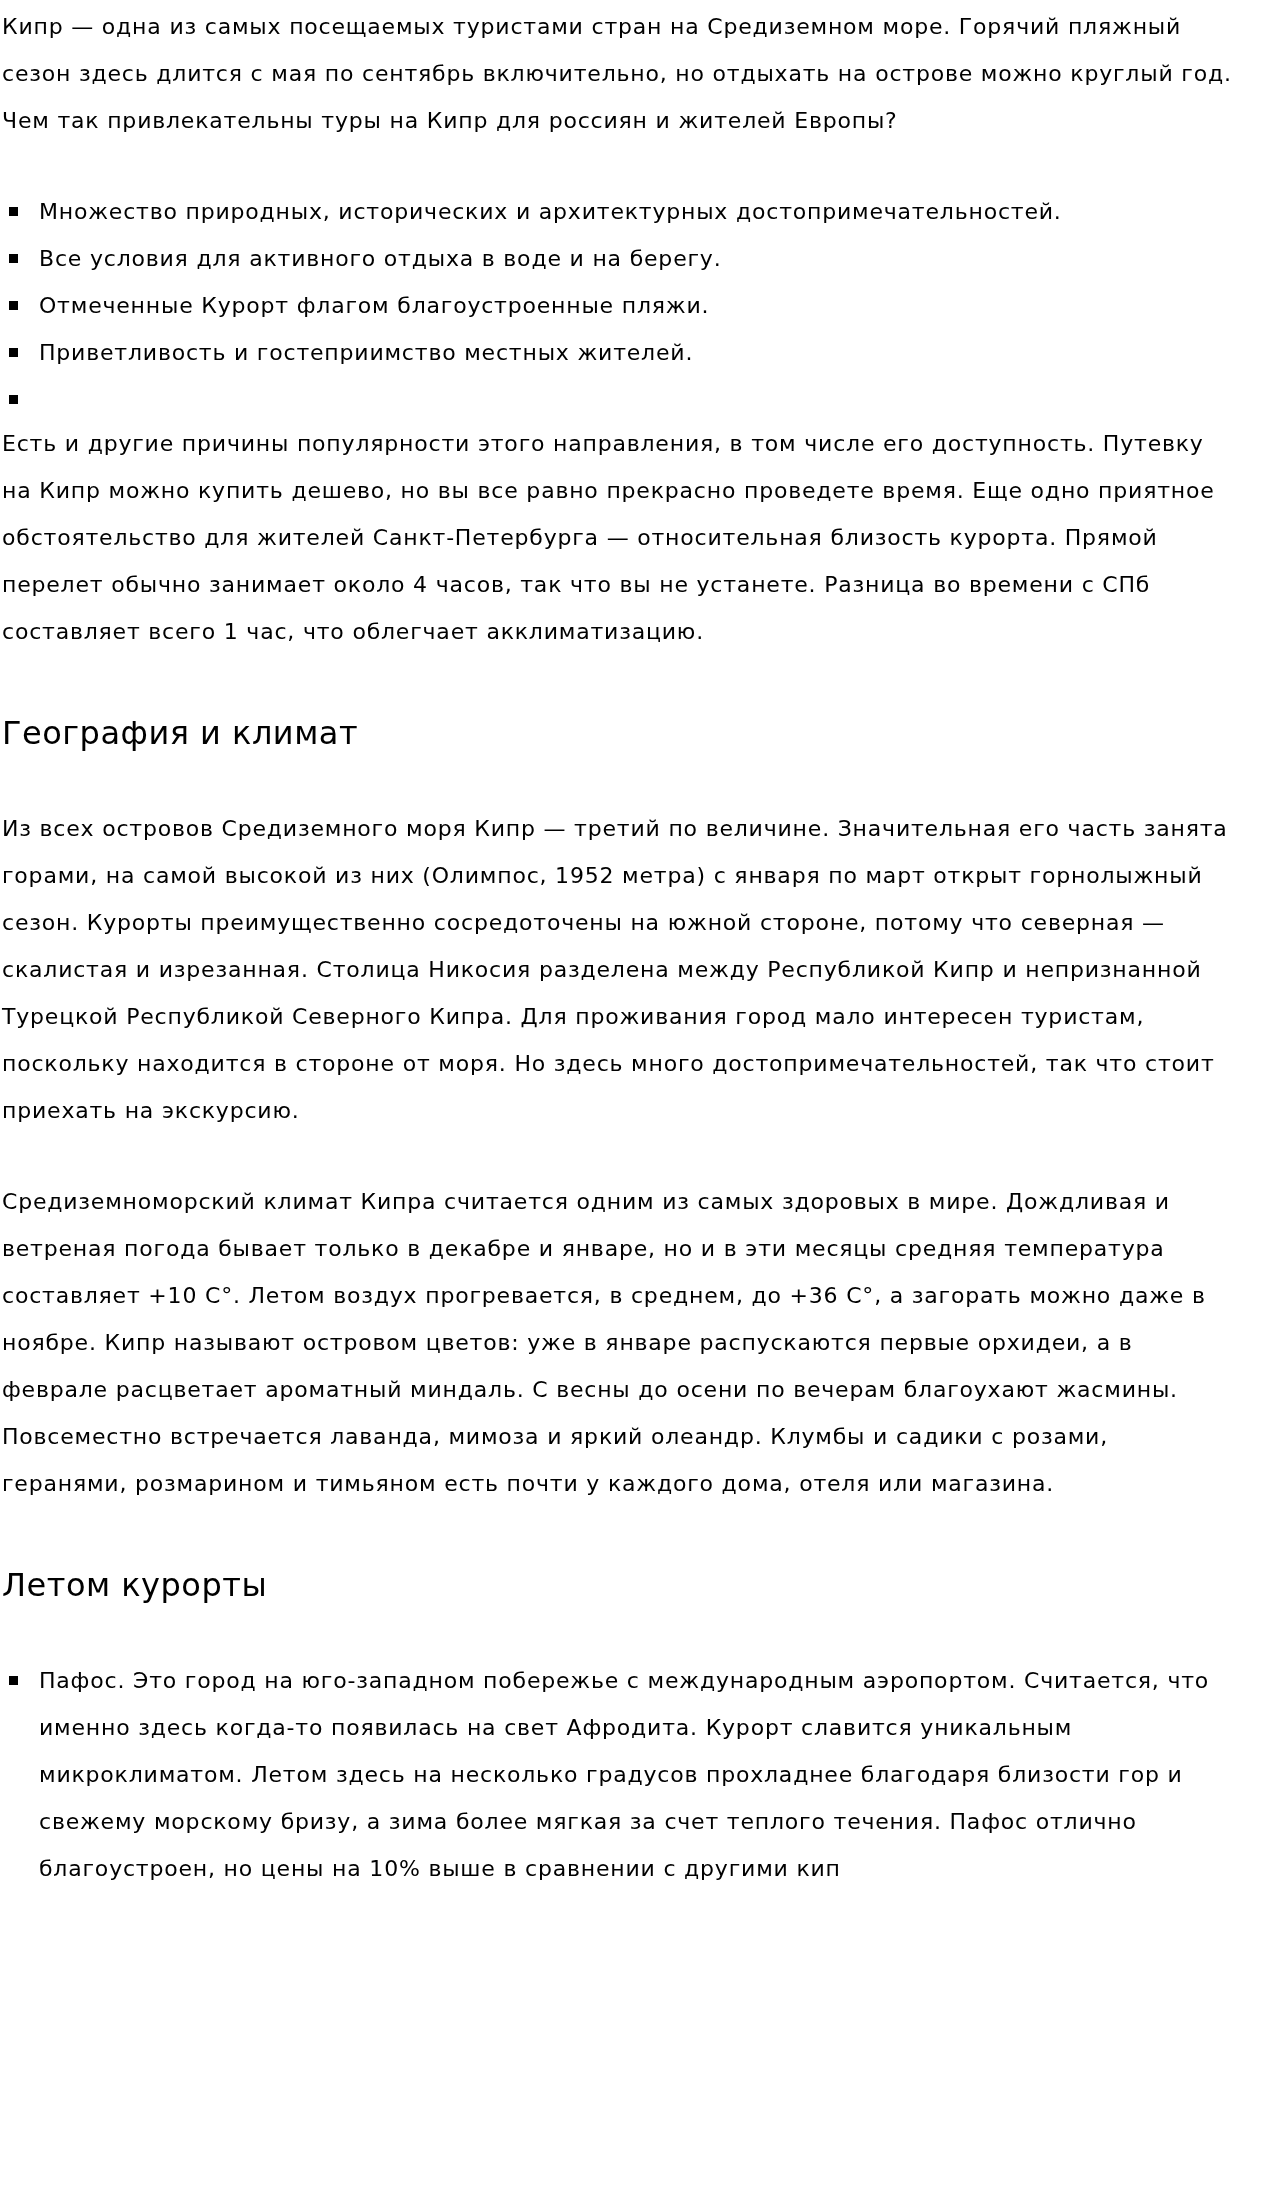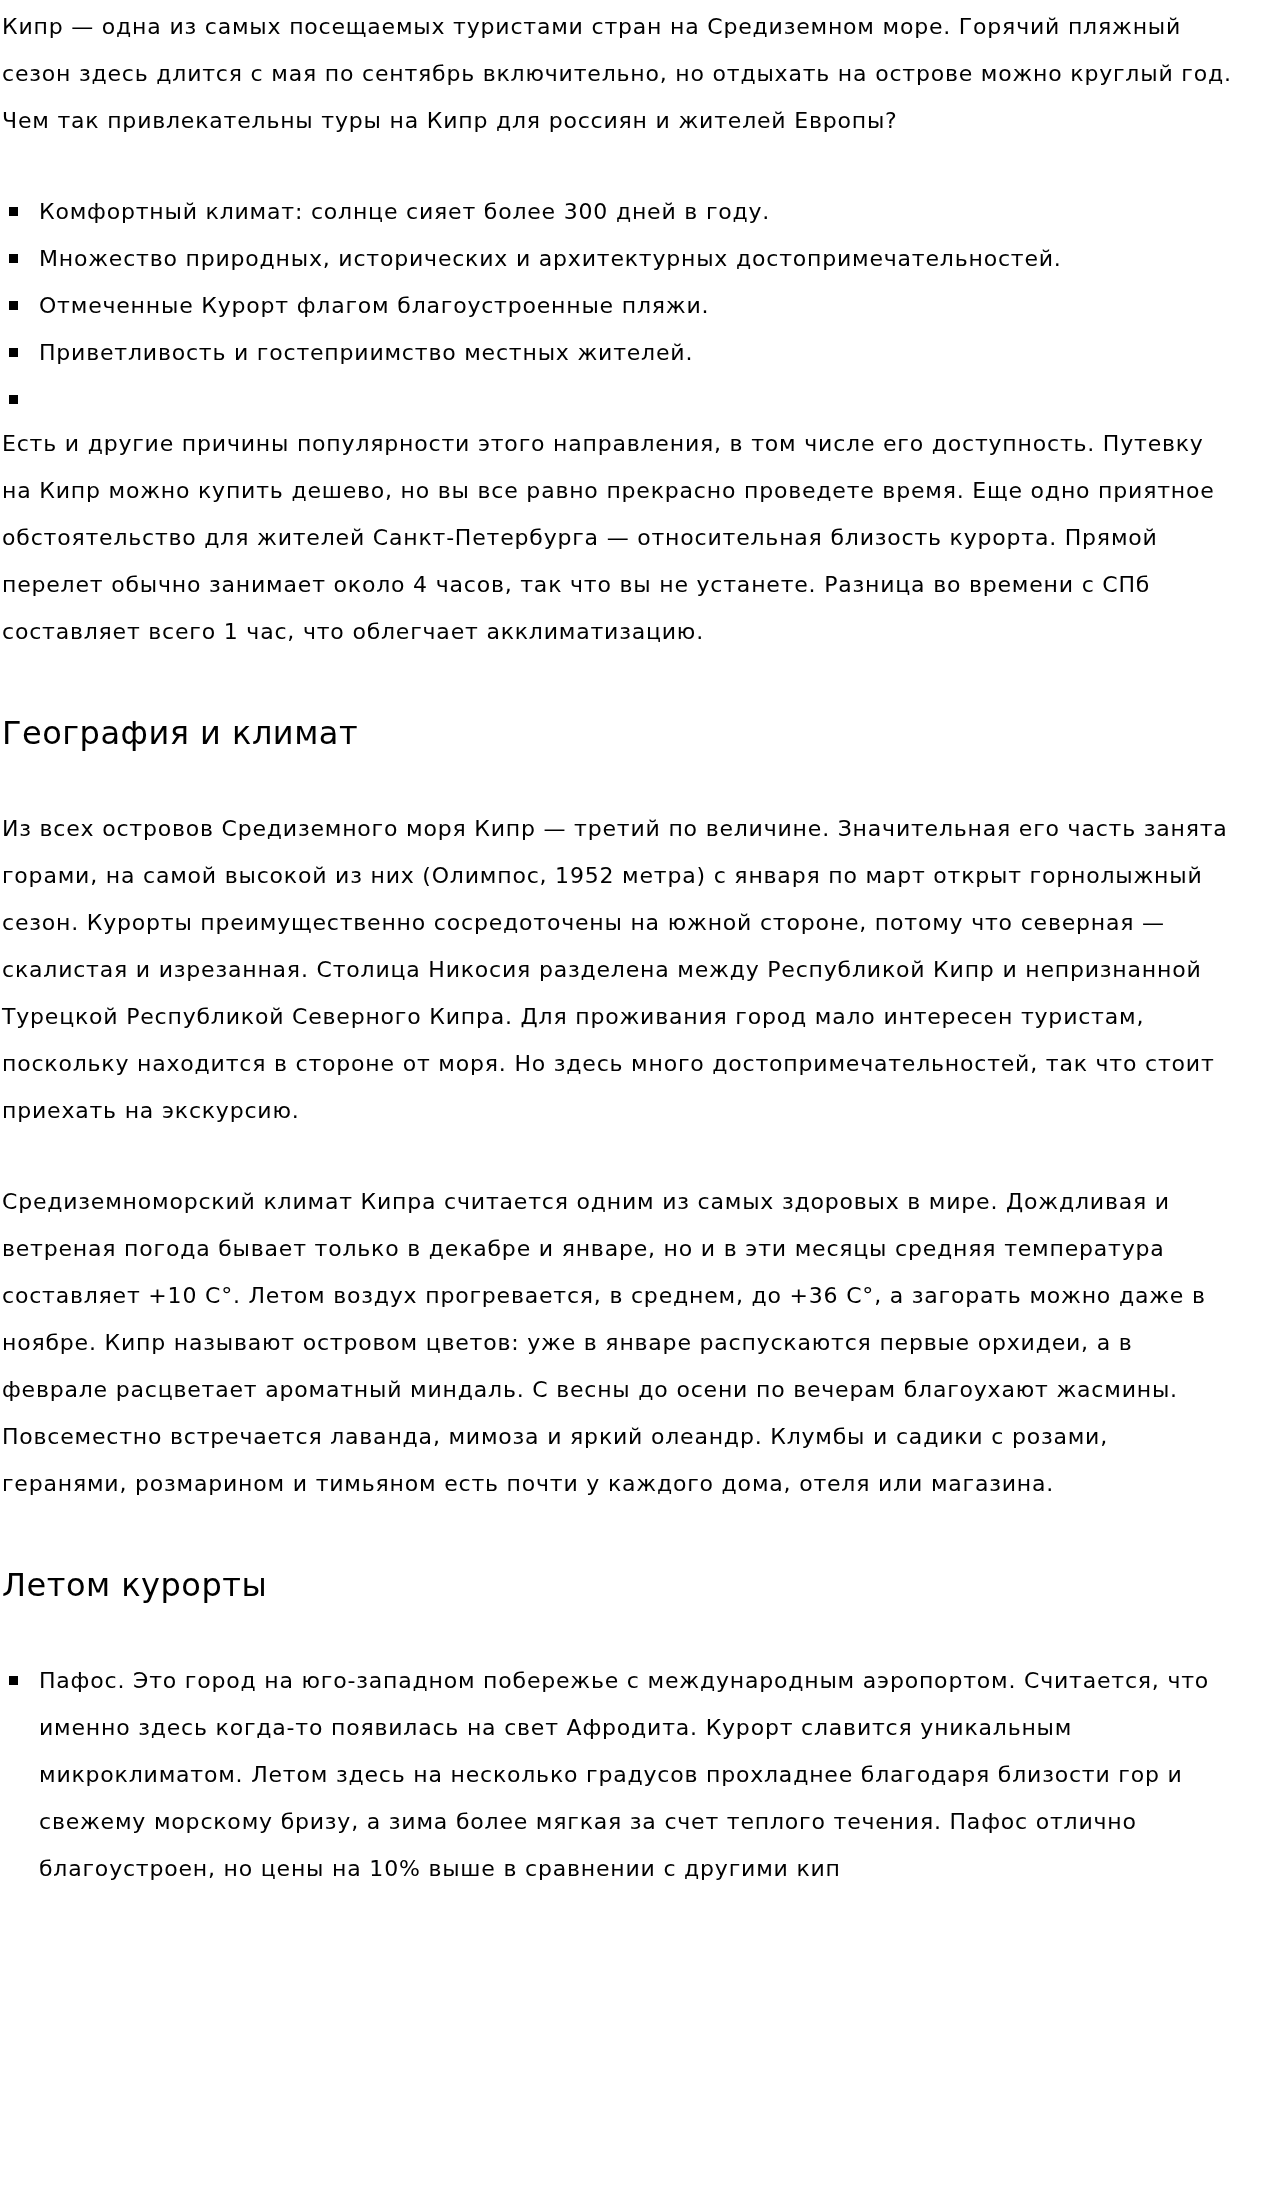--- a/index.html
+++ b/index.html
@@ -60,28 +60,28 @@
 <article>
 
   <p class="first">Кипр — одна из самых посещаемых туристами стран на Средиземном море. Горячий пляжный сезон здесь длится с мая по сентябрь включительно, но отдыхать на острове можно круглый год. Чем так привлекательны туры на Кипр для россиян и жителей Европы?</p>
 
   <ul>
     <li>
       <span class="bullet"></span>
     </li>
     <li>
       <span class="bullet"></span>
-      <span>Комфортный климат: солнце сияет более 300 дней в году.</span>
     </li>
     <li>
       <span class="bullet"></span>
       <span>Множество природных, исторических и архитектурных достопримечательностей.</span>
     </li>
     <li>
       <span class="bullet"></span>
+      <span>Все условия для активного отдыха в воде и на берегу.</span>
     </li>
     <li>
       <span class="bullet"></span>
       <span>Отмеченные Курорт флагом благоустроенные пляжи.</span>
     </li>
     <li>
       <span class="bullet"></span>
     </li>
     <li>
       <span class="bullet"></span>

